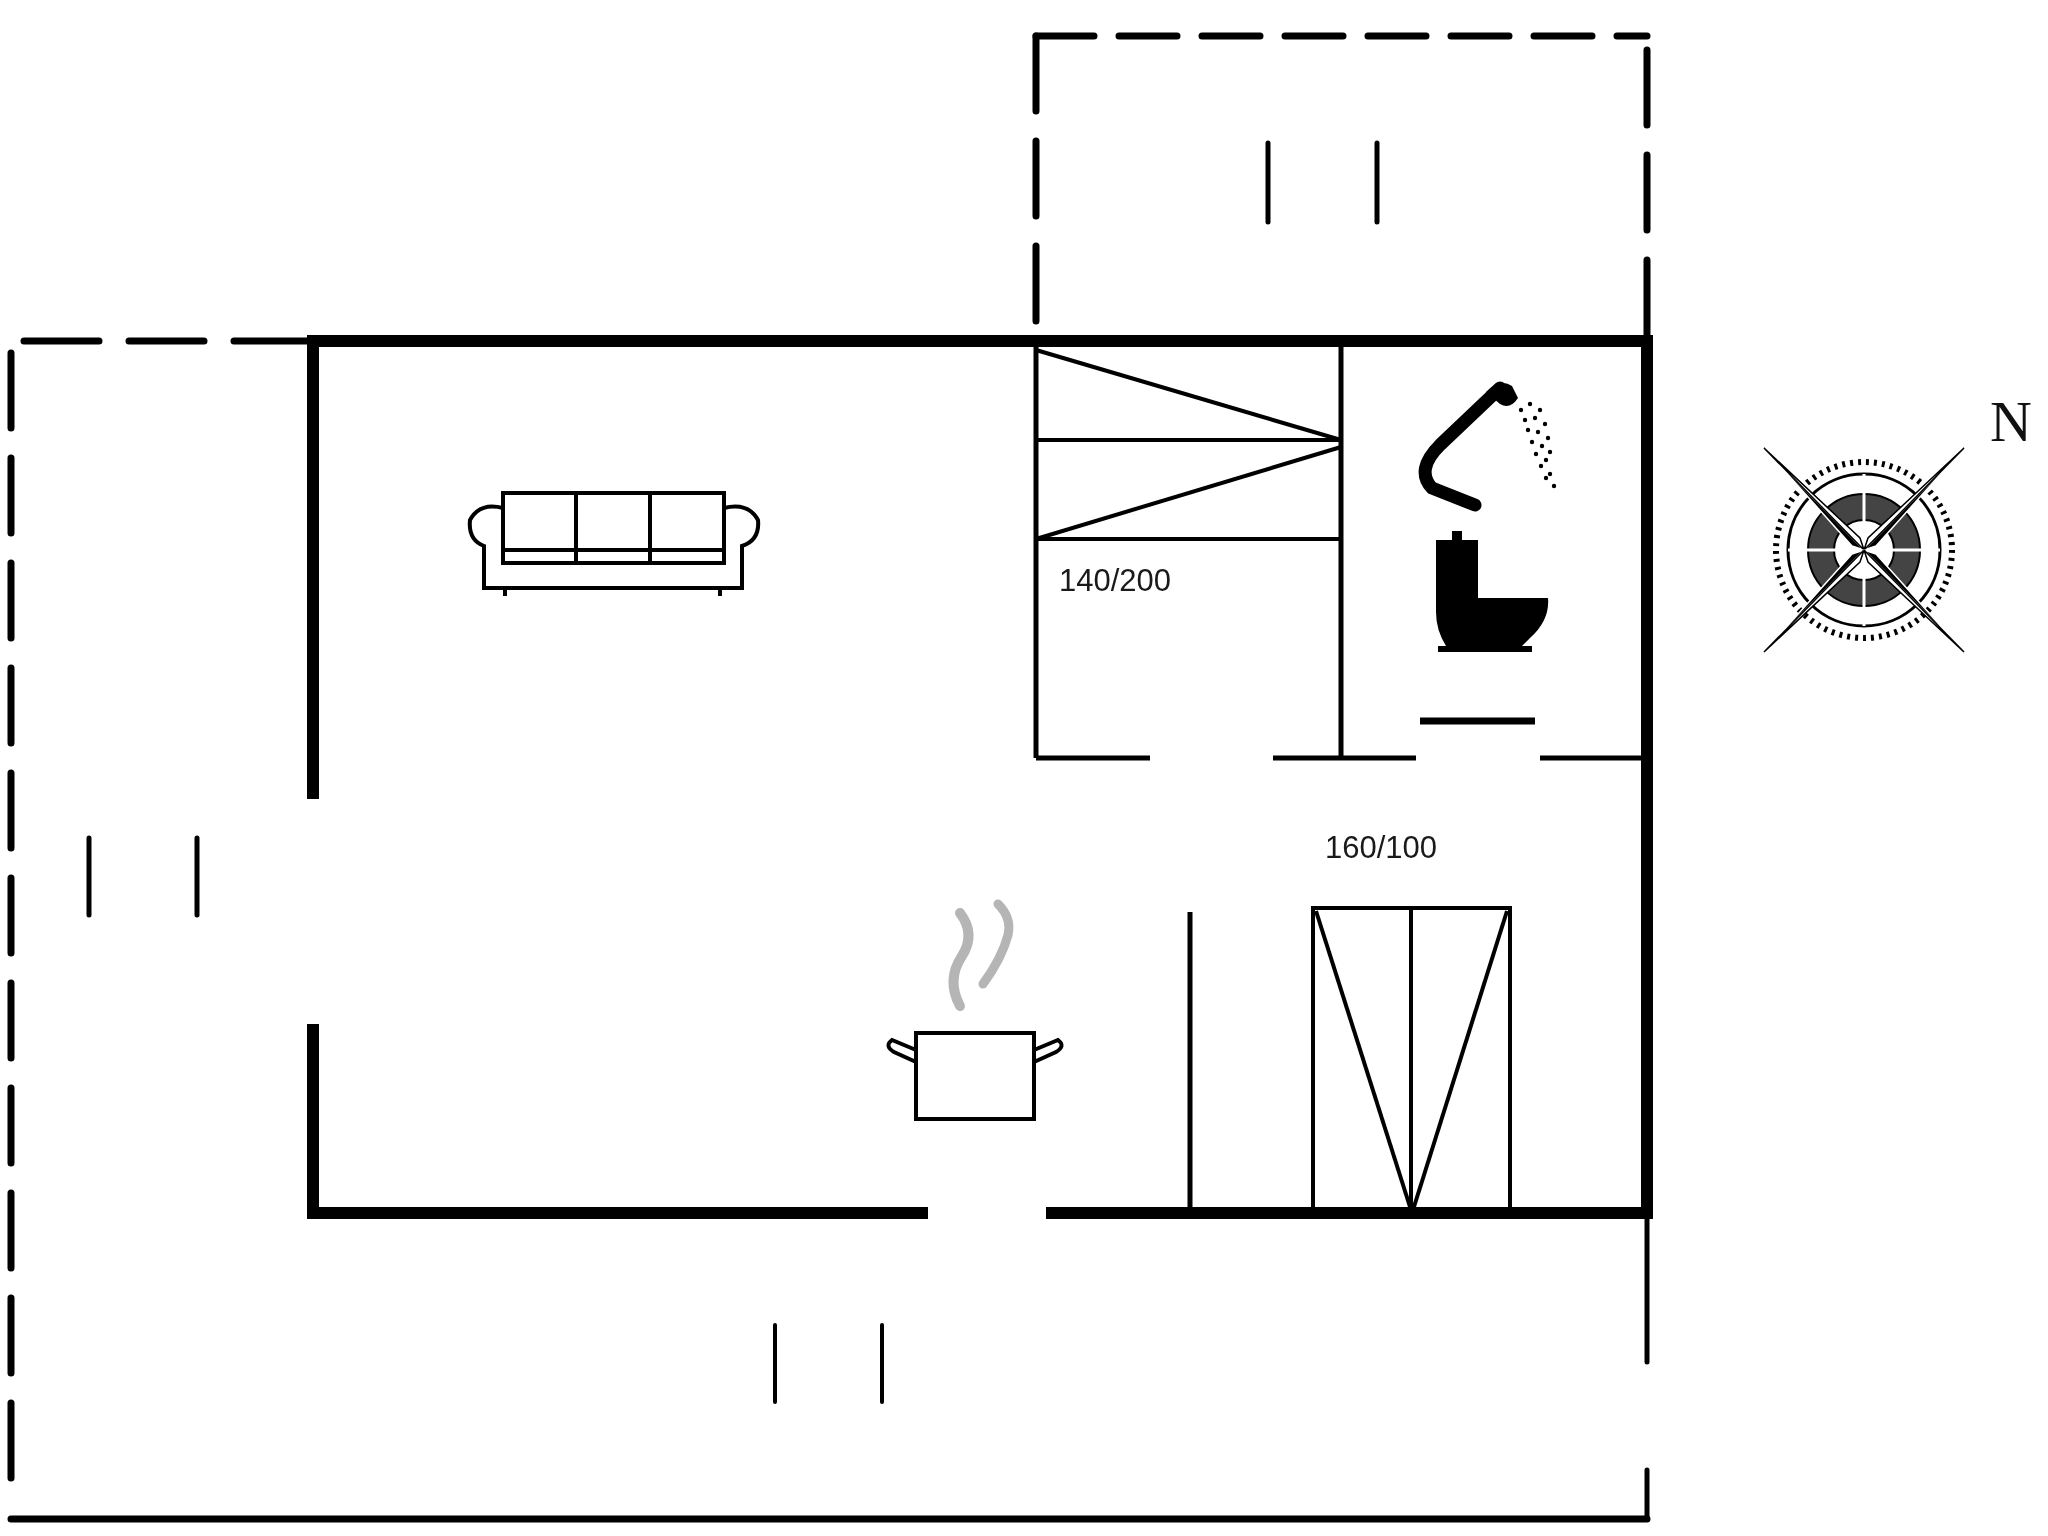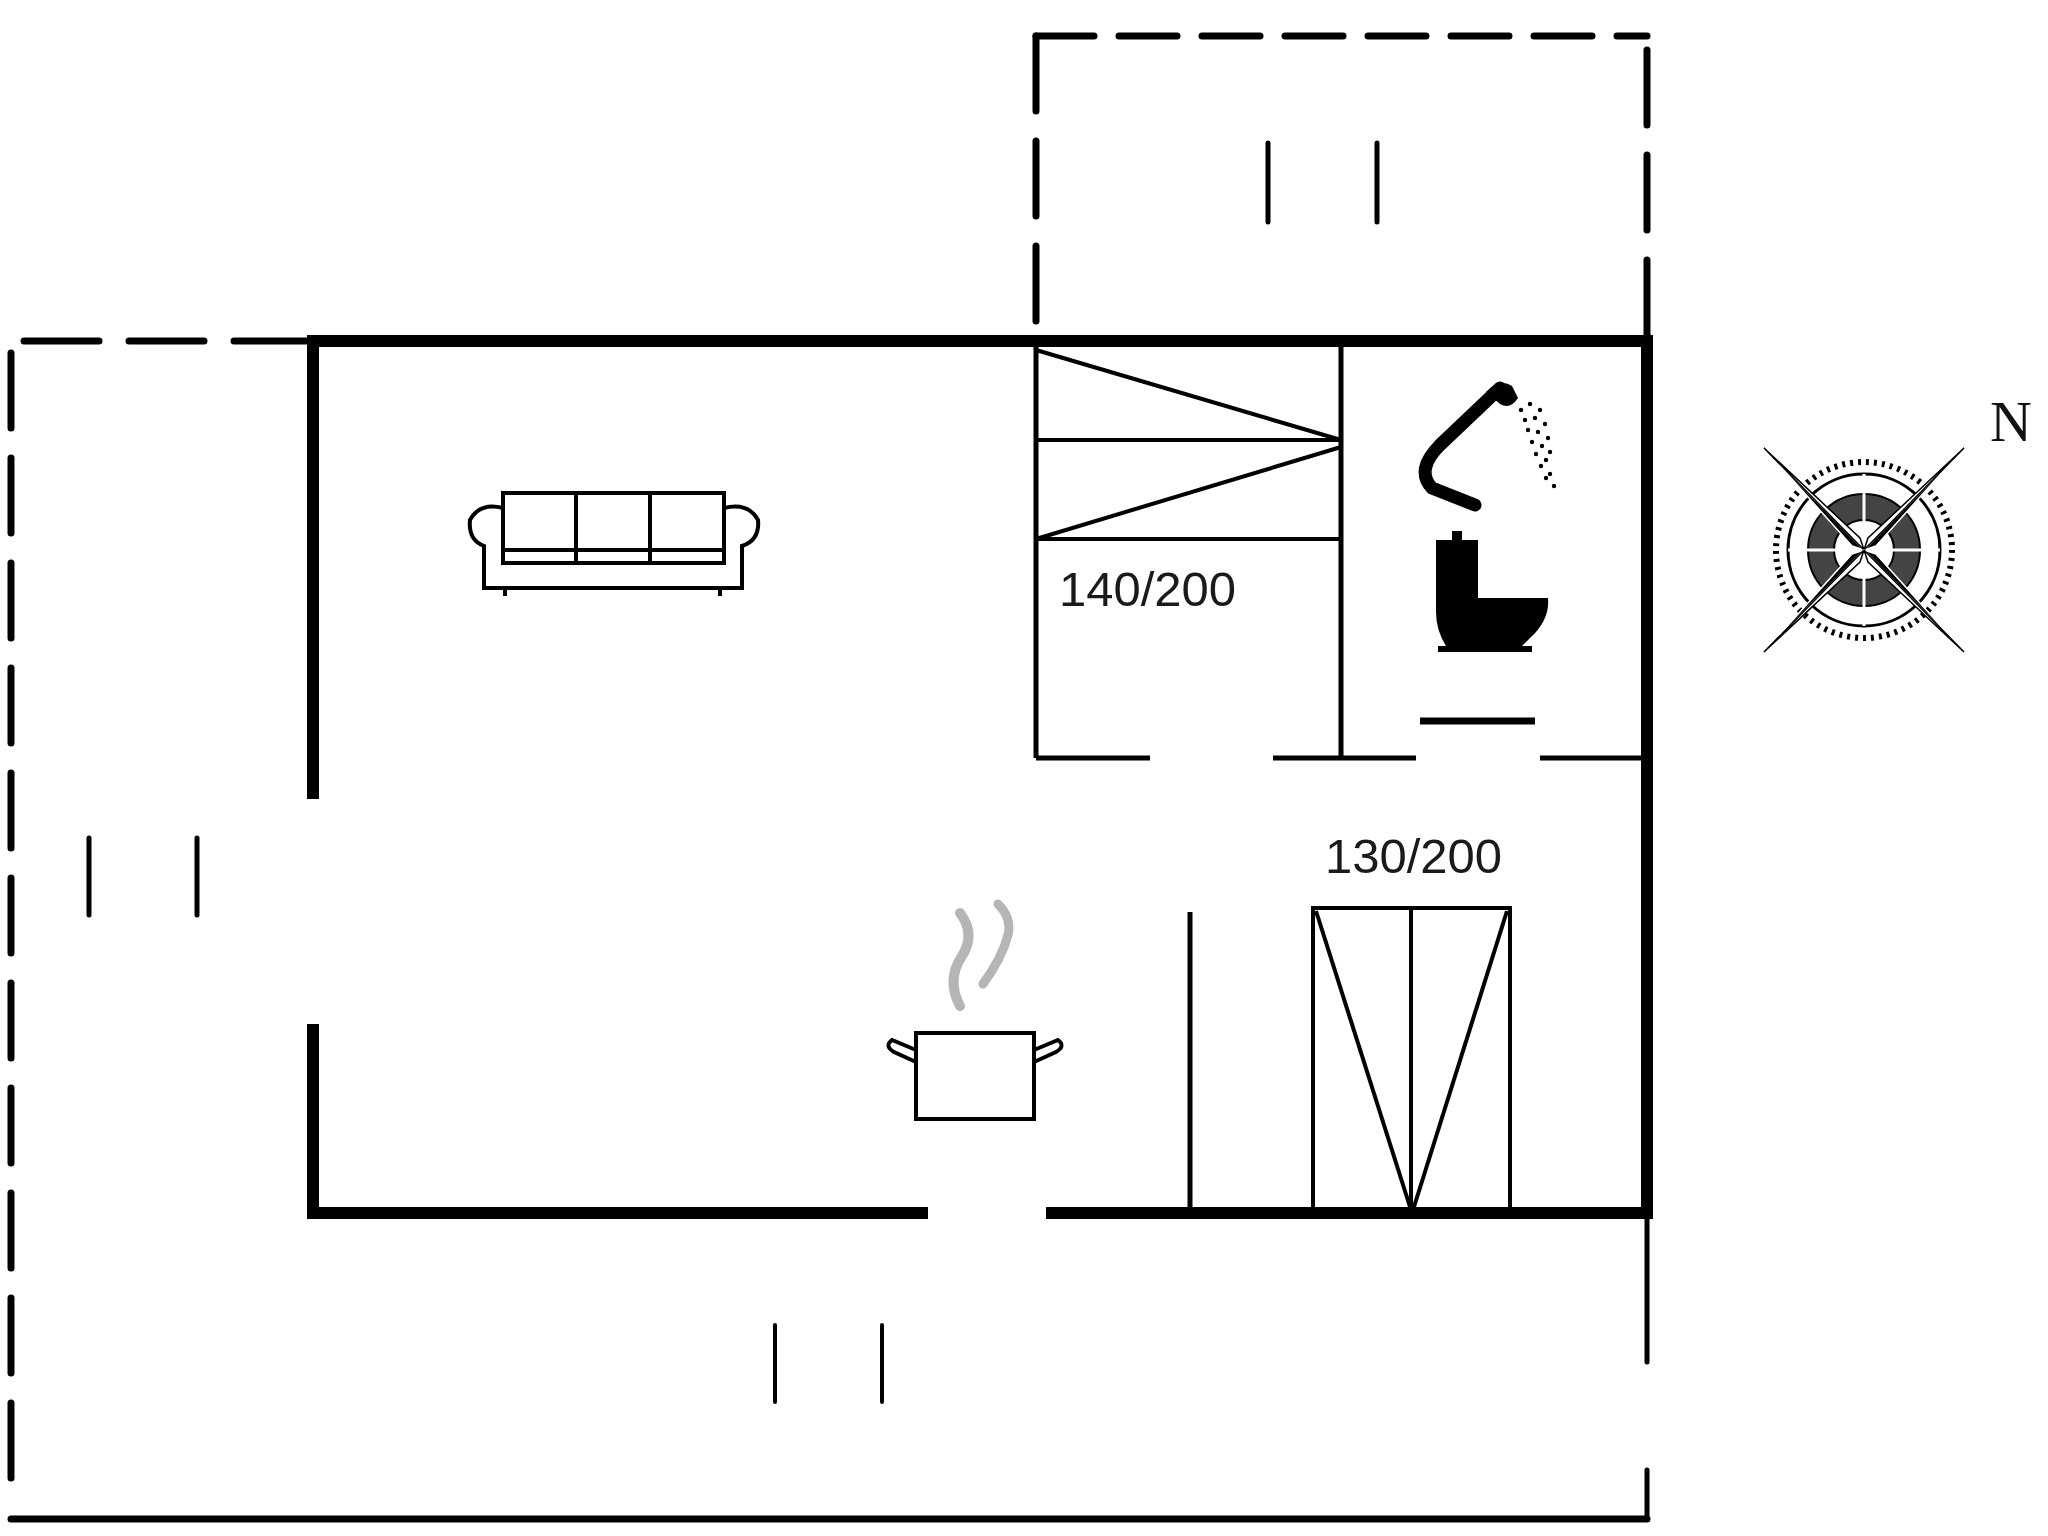--- a/index.html
+++ b/index.html
@@ -1,18 +1,18 @@
 <!DOCTYPE html>
 <html><head>
 <meta charset="utf-8">
 <style>
   html, body { margin: 0; padding: 0; background: #ffffff; }
   body { width: 2048px; height: 1536px; overflow: hidden; position: relative; font-family: "Liberation Sans", sans-serif; }
   #plan { position: absolute; left: 0; top: 0; width: 2048px; height: 1536px; }
-  .label { position: absolute; font-family: "Liberation Sans", sans-serif; font-size: 49px; color: #1a1a1a; white-space: nowrap; line-height: 1; }
+  .label { position: absolute; font-family: "Liberation Sans", sans-serif; font-size: 31px; color: #1a1a1a; white-space: nowrap; line-height: 1; }
   .north { position: absolute; font-family: "Liberation Serif", serif; font-size: 58px; color: #111; line-height: 1; }
 </style>
 </head>
 <body>
 
 <svg id="plan" viewBox="0 0 2048 1536" xmlns="http://www.w3.org/2000/svg">
 
   <g stroke="#000" stroke-width="7" stroke-linecap="round" fill="none">
     <path d="M1036 36 L1647 36" stroke-dasharray="58 25"></path>
     <path d="M1036 36 L1036 341" stroke-dasharray="75 30"></path>
@@ -135,14 +135,14 @@
       <polygon points="0,0 4,-12 100,-102" fill="#fff" stroke="#000"></polygon>
       <polygon points="0,0 -100,102 -12,4"></polygon>
       <polygon points="0,0 -4,12 -100,102" fill="#fff" stroke="#000"></polygon>
       <polygon points="0,0 100,102 12,4"></polygon>
       <polygon points="0,0 4,12 100,102" fill="#fff" stroke="#000"></polygon>
     </g>
   </g>
 </svg>
 
 <div class="label" style="left:1059px; top:565px;">140/200</div>
-<div class="label" style="left:1325px; top:832px;">130/200</div>
+<div class="label" style="left:1325px; top:832px;">160/100</div>
 <div class="north" style="left:1990px; top:393px;">N</div>
 
 </body></html>

